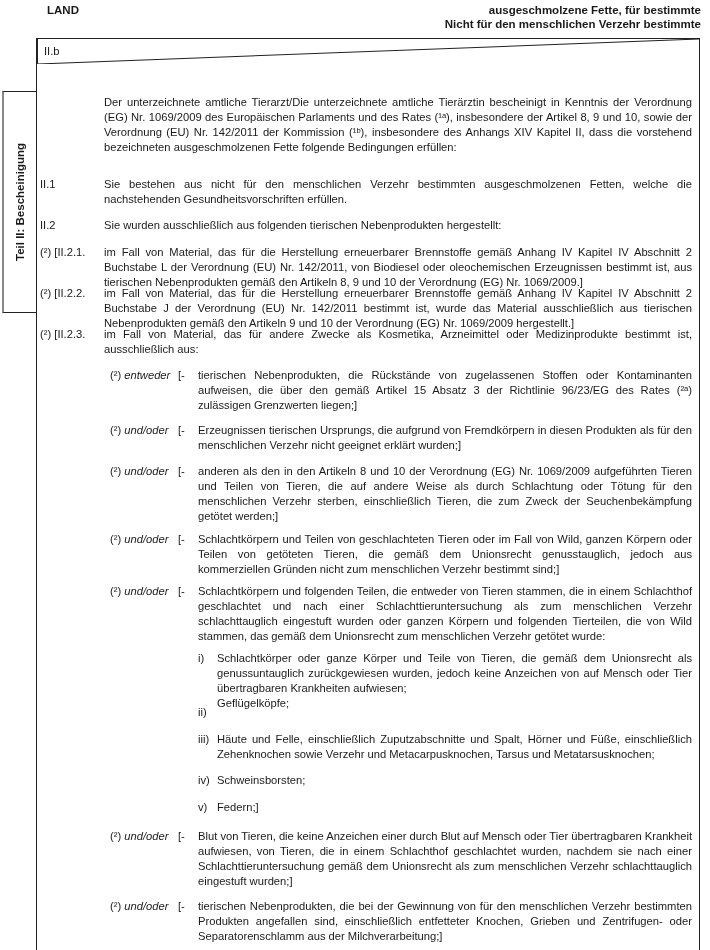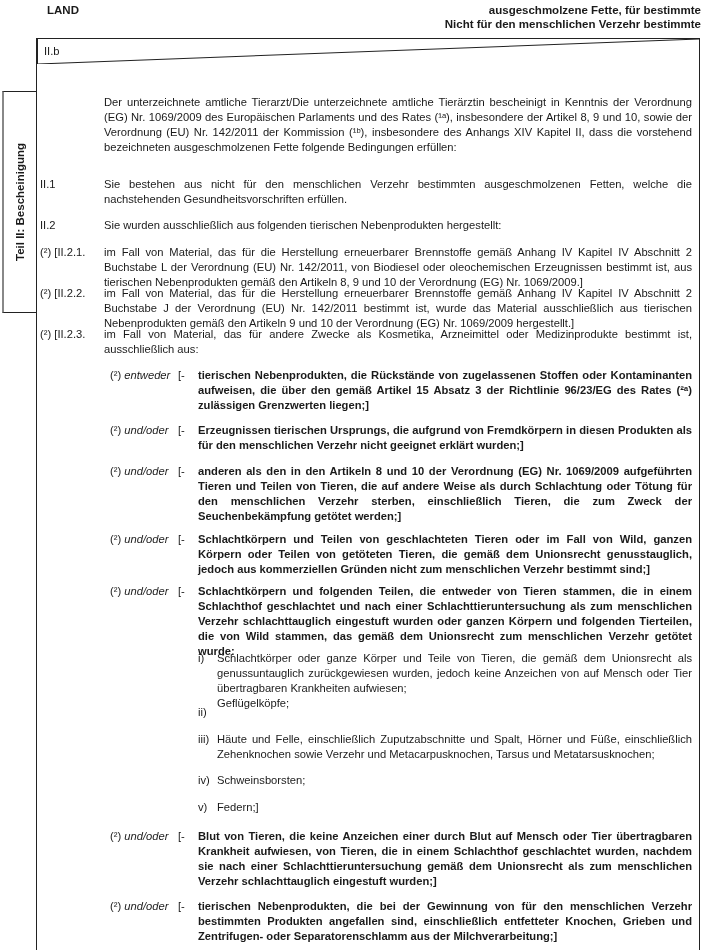--- a/index.html
+++ b/index.html
@@ -29,21 +29,21 @@
   }
   .side span {
     position:absolute; left:50%; top:50%; transform:translate(-50%,-50%) rotate(-90deg);
     white-space:nowrap; font-weight:bold; font-size:11.5px;
   }
   .lbl { position:absolute; left:40px; }
   .txt { position:absolute; left:104px; width:588px; text-align:justify; }
   .sub-lbl { position:absolute; left:110px; }
   .sub-lbl i { font-style:italic; }
   .brk { position:absolute; left:178px; }
-  .sub-txt { position:absolute; left:198px; width:494px; text-align:justify;font-weight:bold; }
+  .sub-txt { position:absolute; left:198px; width:494px; text-align:justify; }
   .rom-lbl { position:absolute; left:198px; }
   .rom-txt { position:absolute; left:217px; width:475px; text-align:justify; }
 </style>
 </head>
 <body>
 
 <div class="country">LAND</div>
 <div class="title">
   <div>ausgeschmolzene Fette, für bestimmte</div>
   <div>Nicht für den menschlichen Verzehr bestimmte</div>

